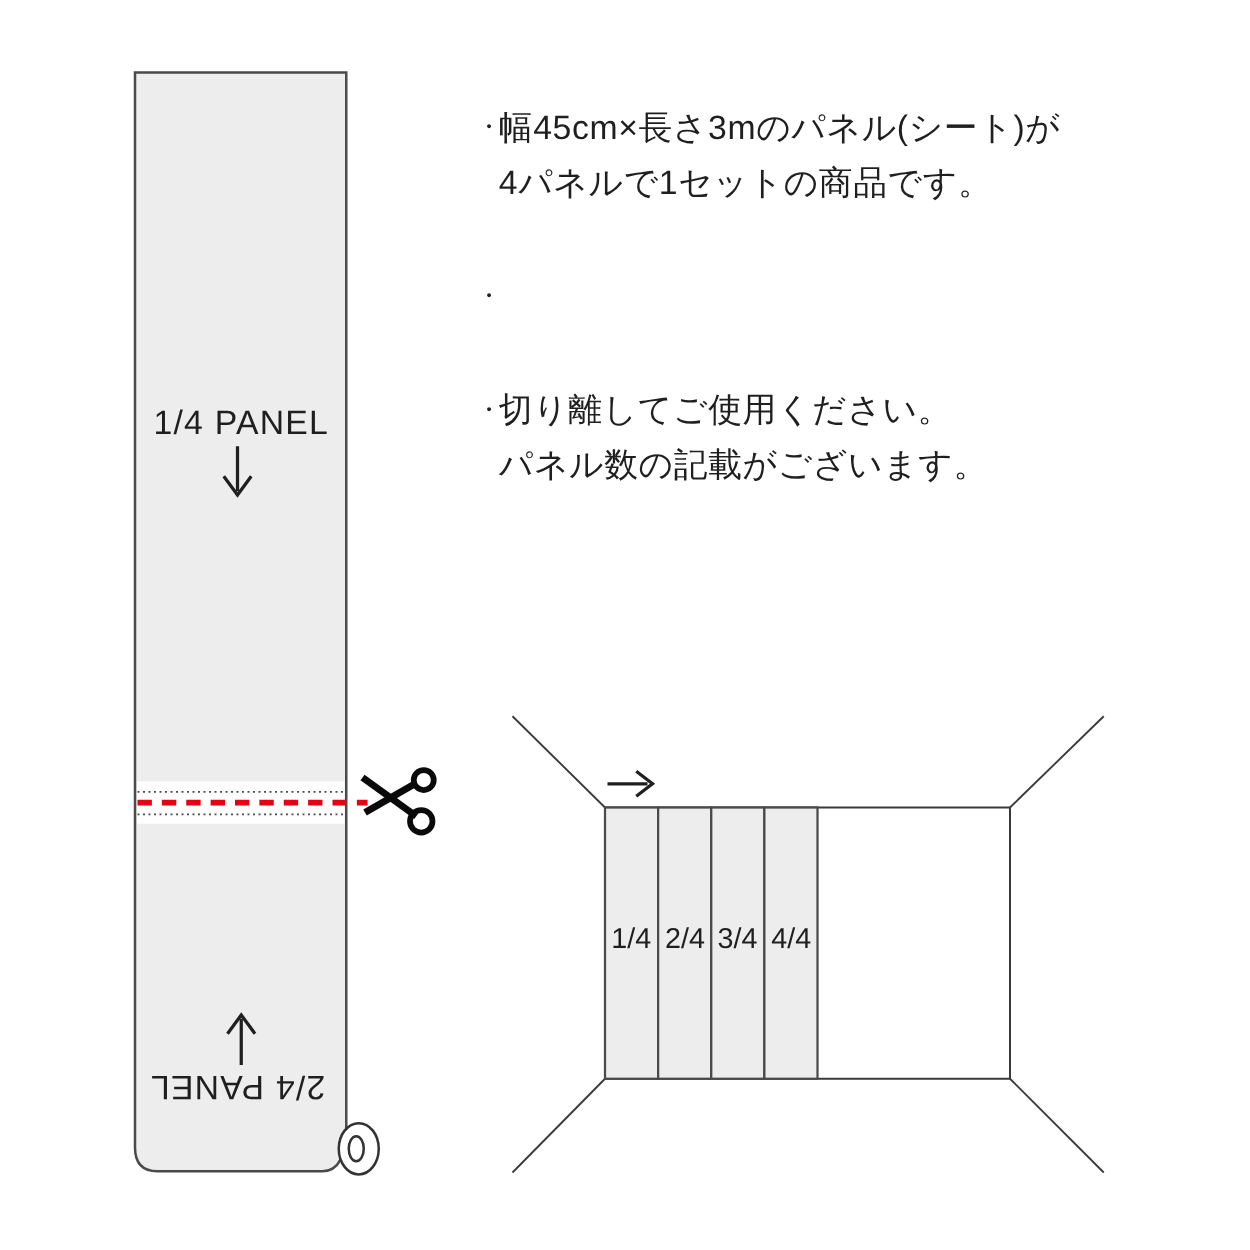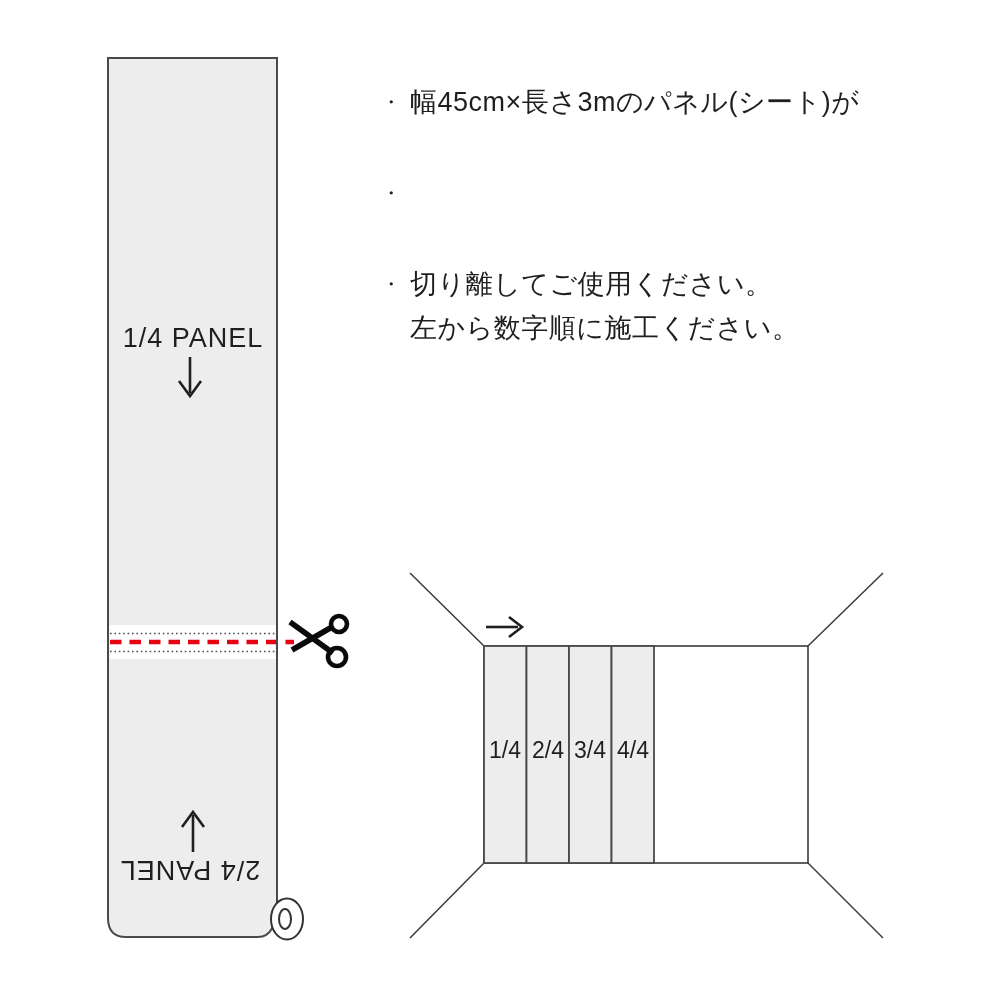--- a/index.html
+++ b/index.html
@@ -42,21 +42,20 @@
     overflow: visible;
   }
   .note .note-lines {
     flex: 1 1 auto;
   }
   .note .note-lines div {
     font-size: 27px;
     line-height: 44px;
     letter-spacing: 0.5px;
     white-space: nowrap;
-    margin-left: 11px;
   }
   text {
     fill: #1f1f1f;
   }
   .panel-label {
     font-size: 27px;
     letter-spacing: 1px;
   }
   .wall-label {
     font-size: 23px;
@@ -129,29 +128,30 @@
         <polyline points="509,617 522,627 509,637"></polyline>
       </g>
     </g>
   </svg>
 
   <div class="notes">
     <div class="note">
       <span class="dot">・</span>
       <div class="note-lines">
         <div>幅45cm×長さ3mのパネル(シート)が</div>
+        <div>4パネルで1セットの商品です。</div>
       </div>
     </div>
     <div class="note">
       <span class="dot">・</span>
       <div class="note-lines">
       </div>
     </div>
     <div class="note">
       <span class="dot">・</span>
       <div class="note-lines">
         <div>切り離してご使用ください。</div>
-        <div>左から数字順に施工ください。</div>
+        <div>パネル数の記載がございます。</div>
       </div>
     </div>
   </div>
 
 </div>
 
 </body></html>

